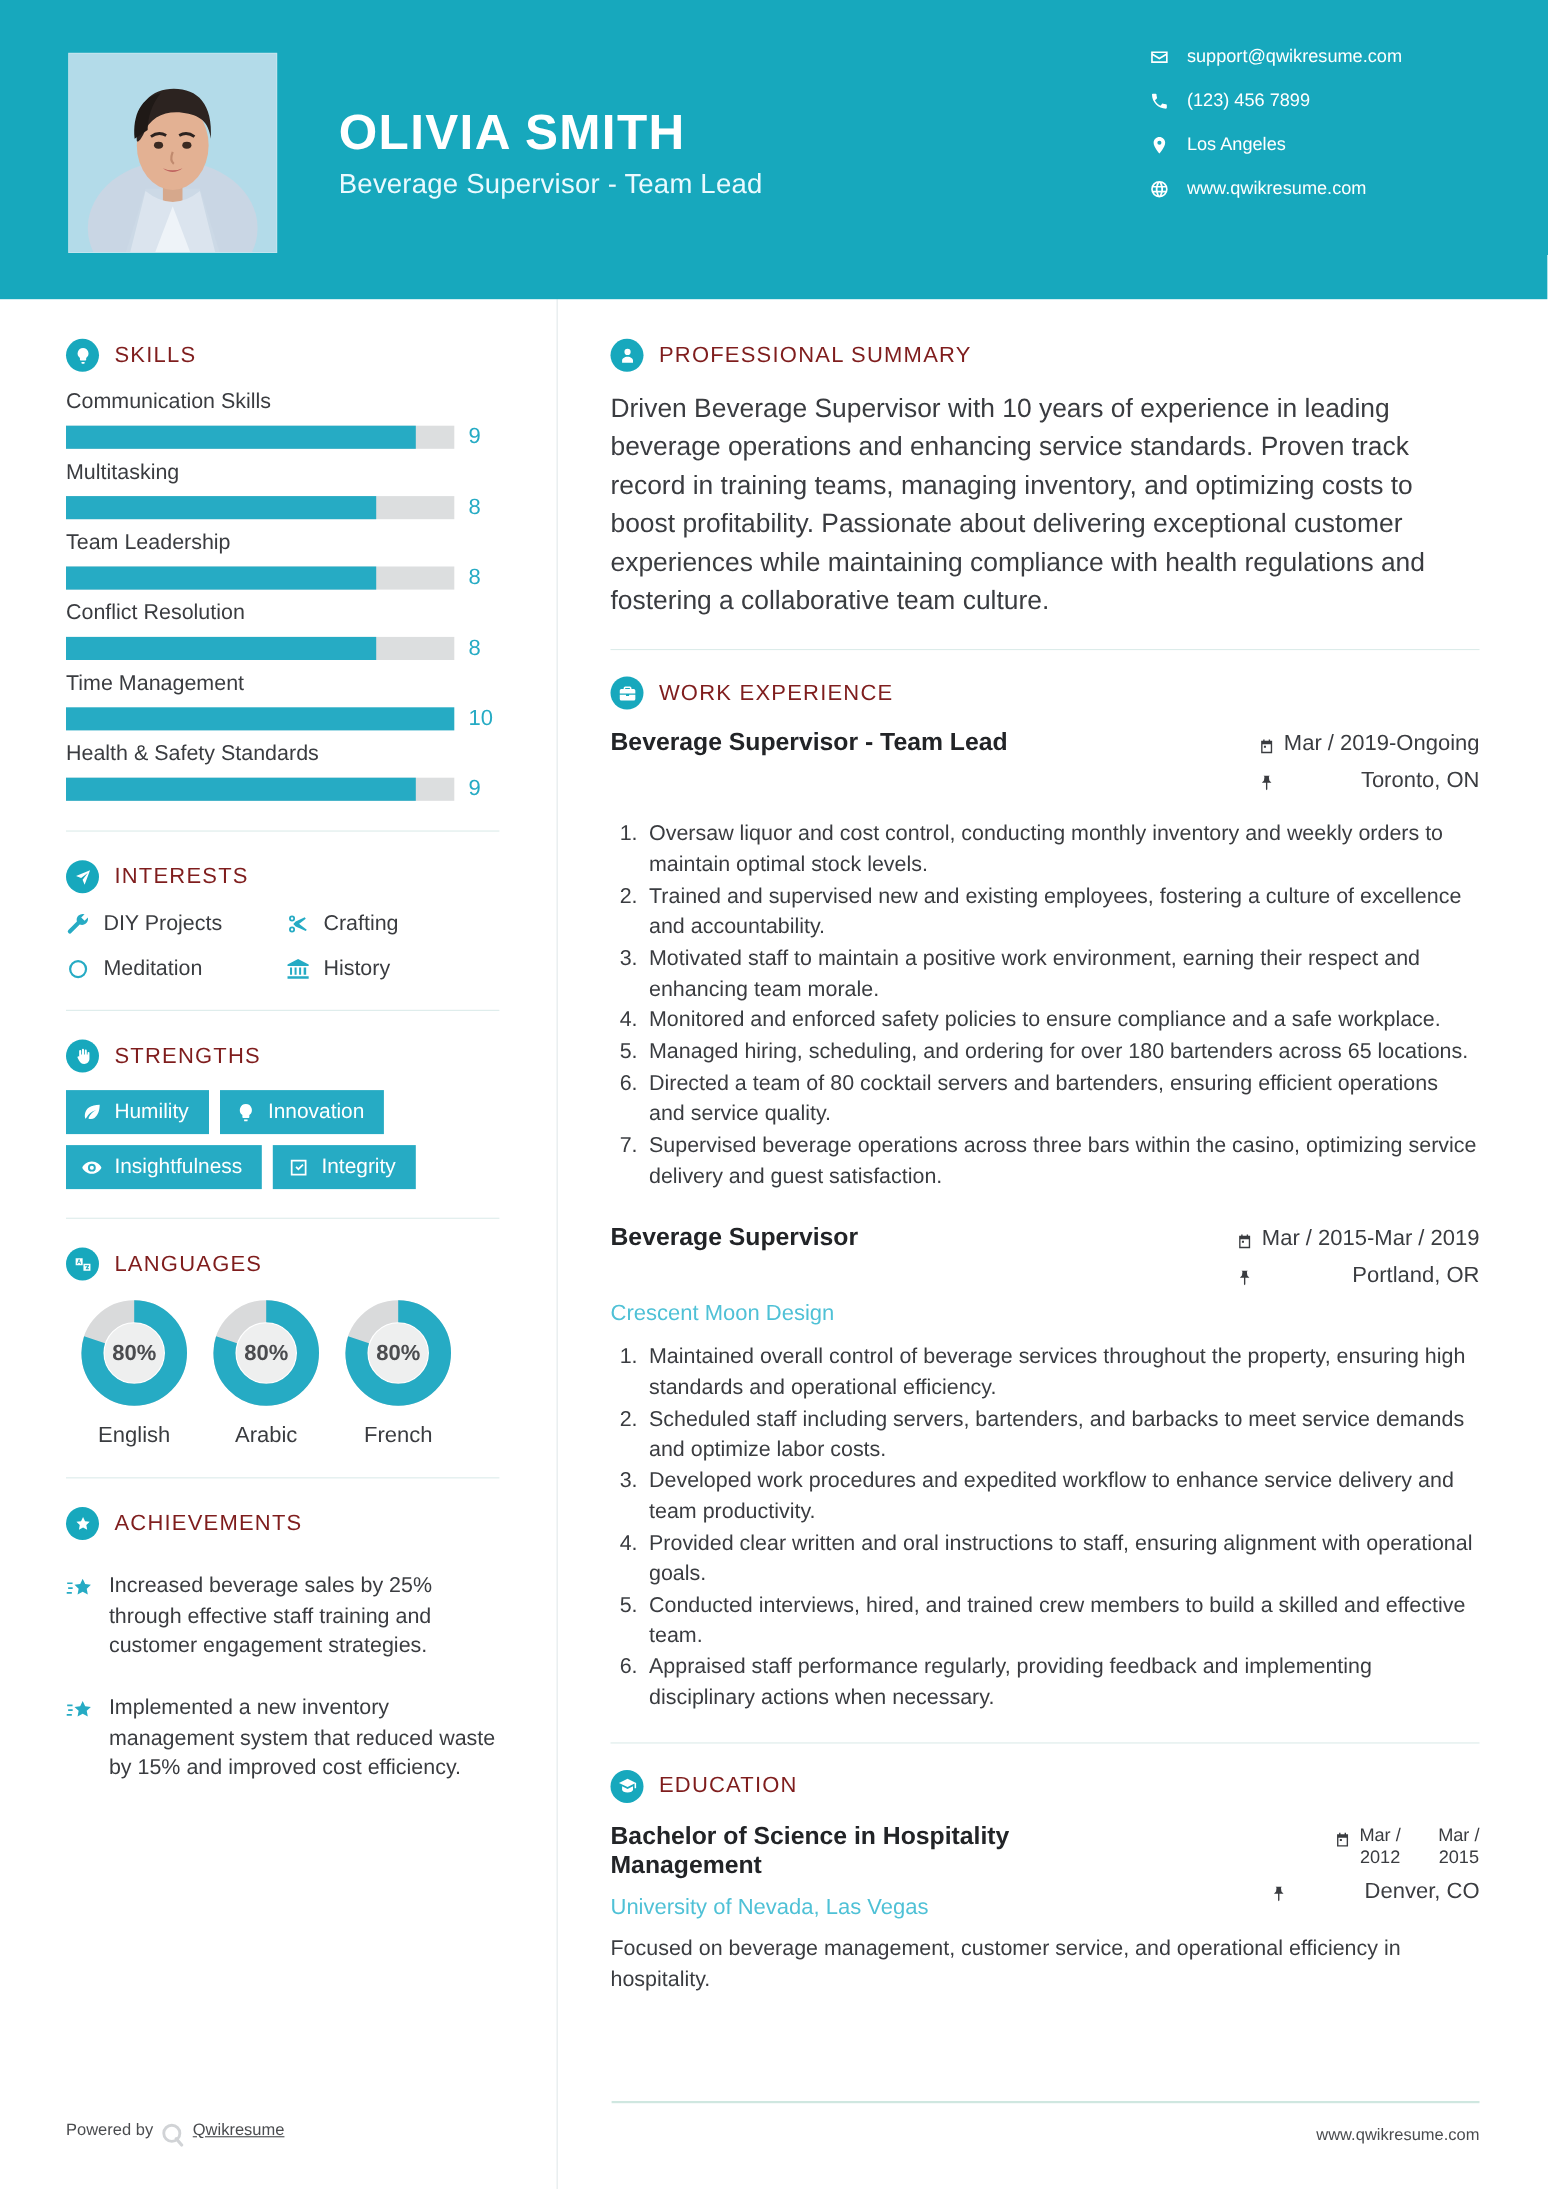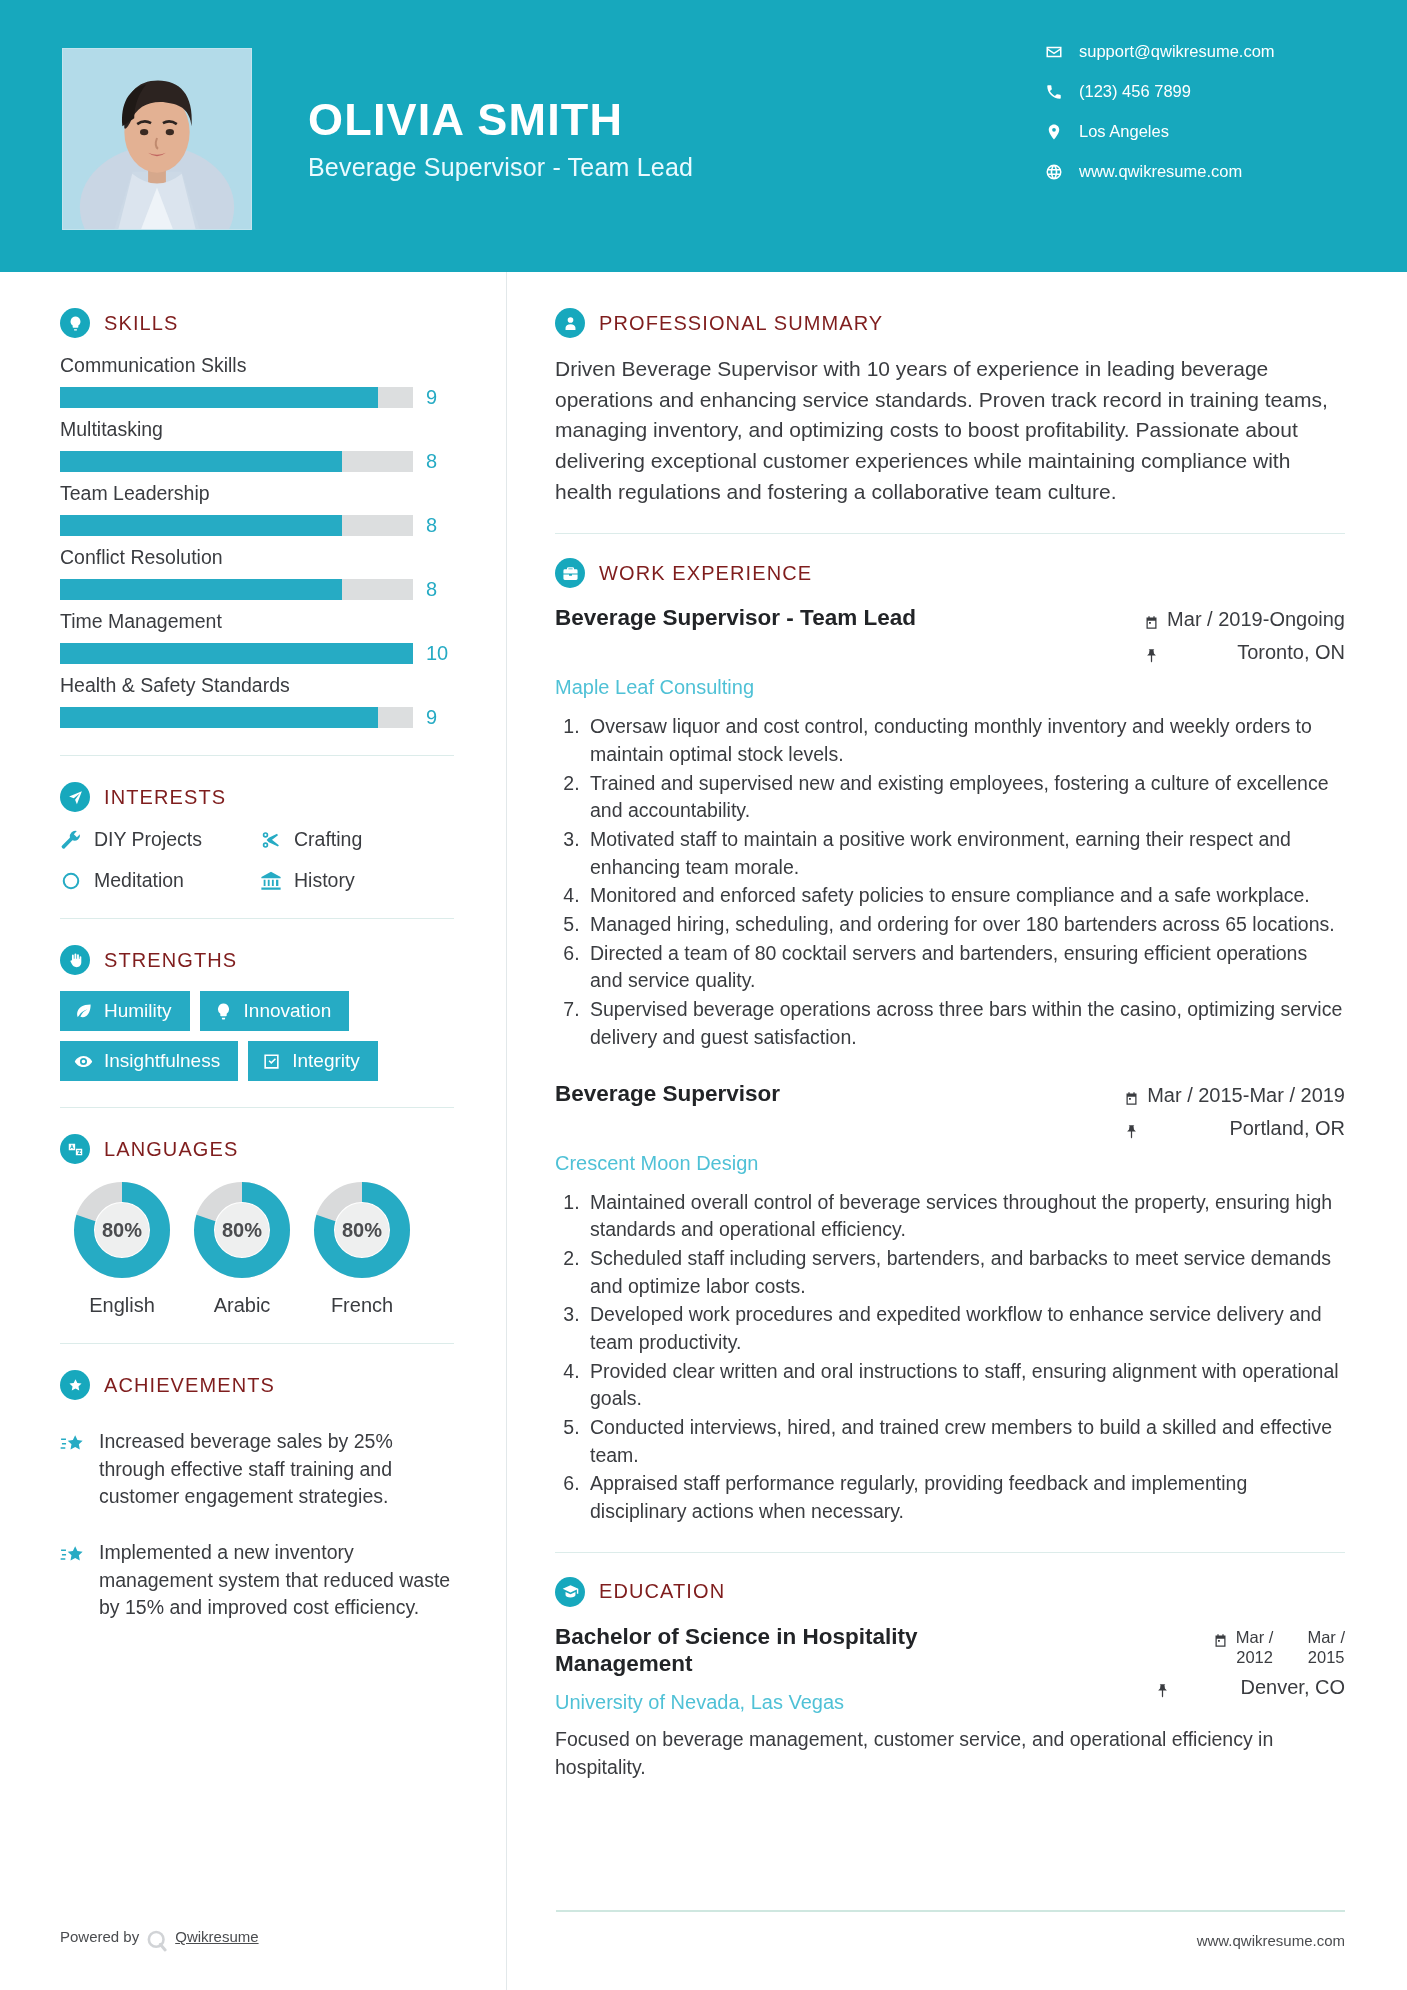--- a/index.html
+++ b/index.html
@@ -234,21 +234,21 @@
   .ach .ic { width: 26px; height: 26px; flex: 0 0 26px; margin-top: 3px; }
   .ach .ic svg { width: 100%; height: 100%; fill: #26abc4; }
   .ach-text {
     font-size: 19.5px;
     line-height: 1.42;
     color: #3a3c40;
   }
 
   
   .summary-text {
-    font-size: 21px;
+    font-size: 24px;
     line-height: 1.46;
     color: #3a3c40;
     margin-top: 2px;
   }
   .rule {
     height: 1px;
     background: #dcecea;
     margin: 26px 0 24px 0;
   }
   .job { margin-bottom: 8px; }
@@ -720,21 +720,20 @@
               <div class="meta-line">
                 <span class="ic">
                   <svg viewBox="0 0 24 24">
                       <path d="M10.5 2h6l-1.3 1.3.7 5.6 3.1 3.1H13v9.5l-1 1.5-1-1.5V12H5l3.1-3.1.7-5.6L7.5 2z"></path>
                     </svg>
                 </span>
                 <span>Toronto, ON</span>
               </div>
             </div>
           </div>
-          <div class="job-company">Maple Leaf Consulting</div>
           <ol class="bullets">
             <li>Oversaw liquor and cost control, conducting monthly inventory and weekly orders to maintain optimal stock levels.</li>
             <li>Trained and supervised new and existing employees, fostering a culture of excellence and accountability.</li>
             <li>Motivated staff to maintain a positive work environment, earning their respect and enhancing team morale.</li>
             <li>Monitored and enforced safety policies to ensure compliance and a safe workplace.</li>
             <li>Managed hiring, scheduling, and ordering for over 180 bartenders across 65 locations.</li>
             <li>Directed a team of 80 cocktail servers and bartenders, ensuring efficient operations and service quality.</li>
             <li>Supervised beverage operations across three bars within the casino, optimizing service delivery and guest satisfaction.</li>
           </ol>
         </div>

